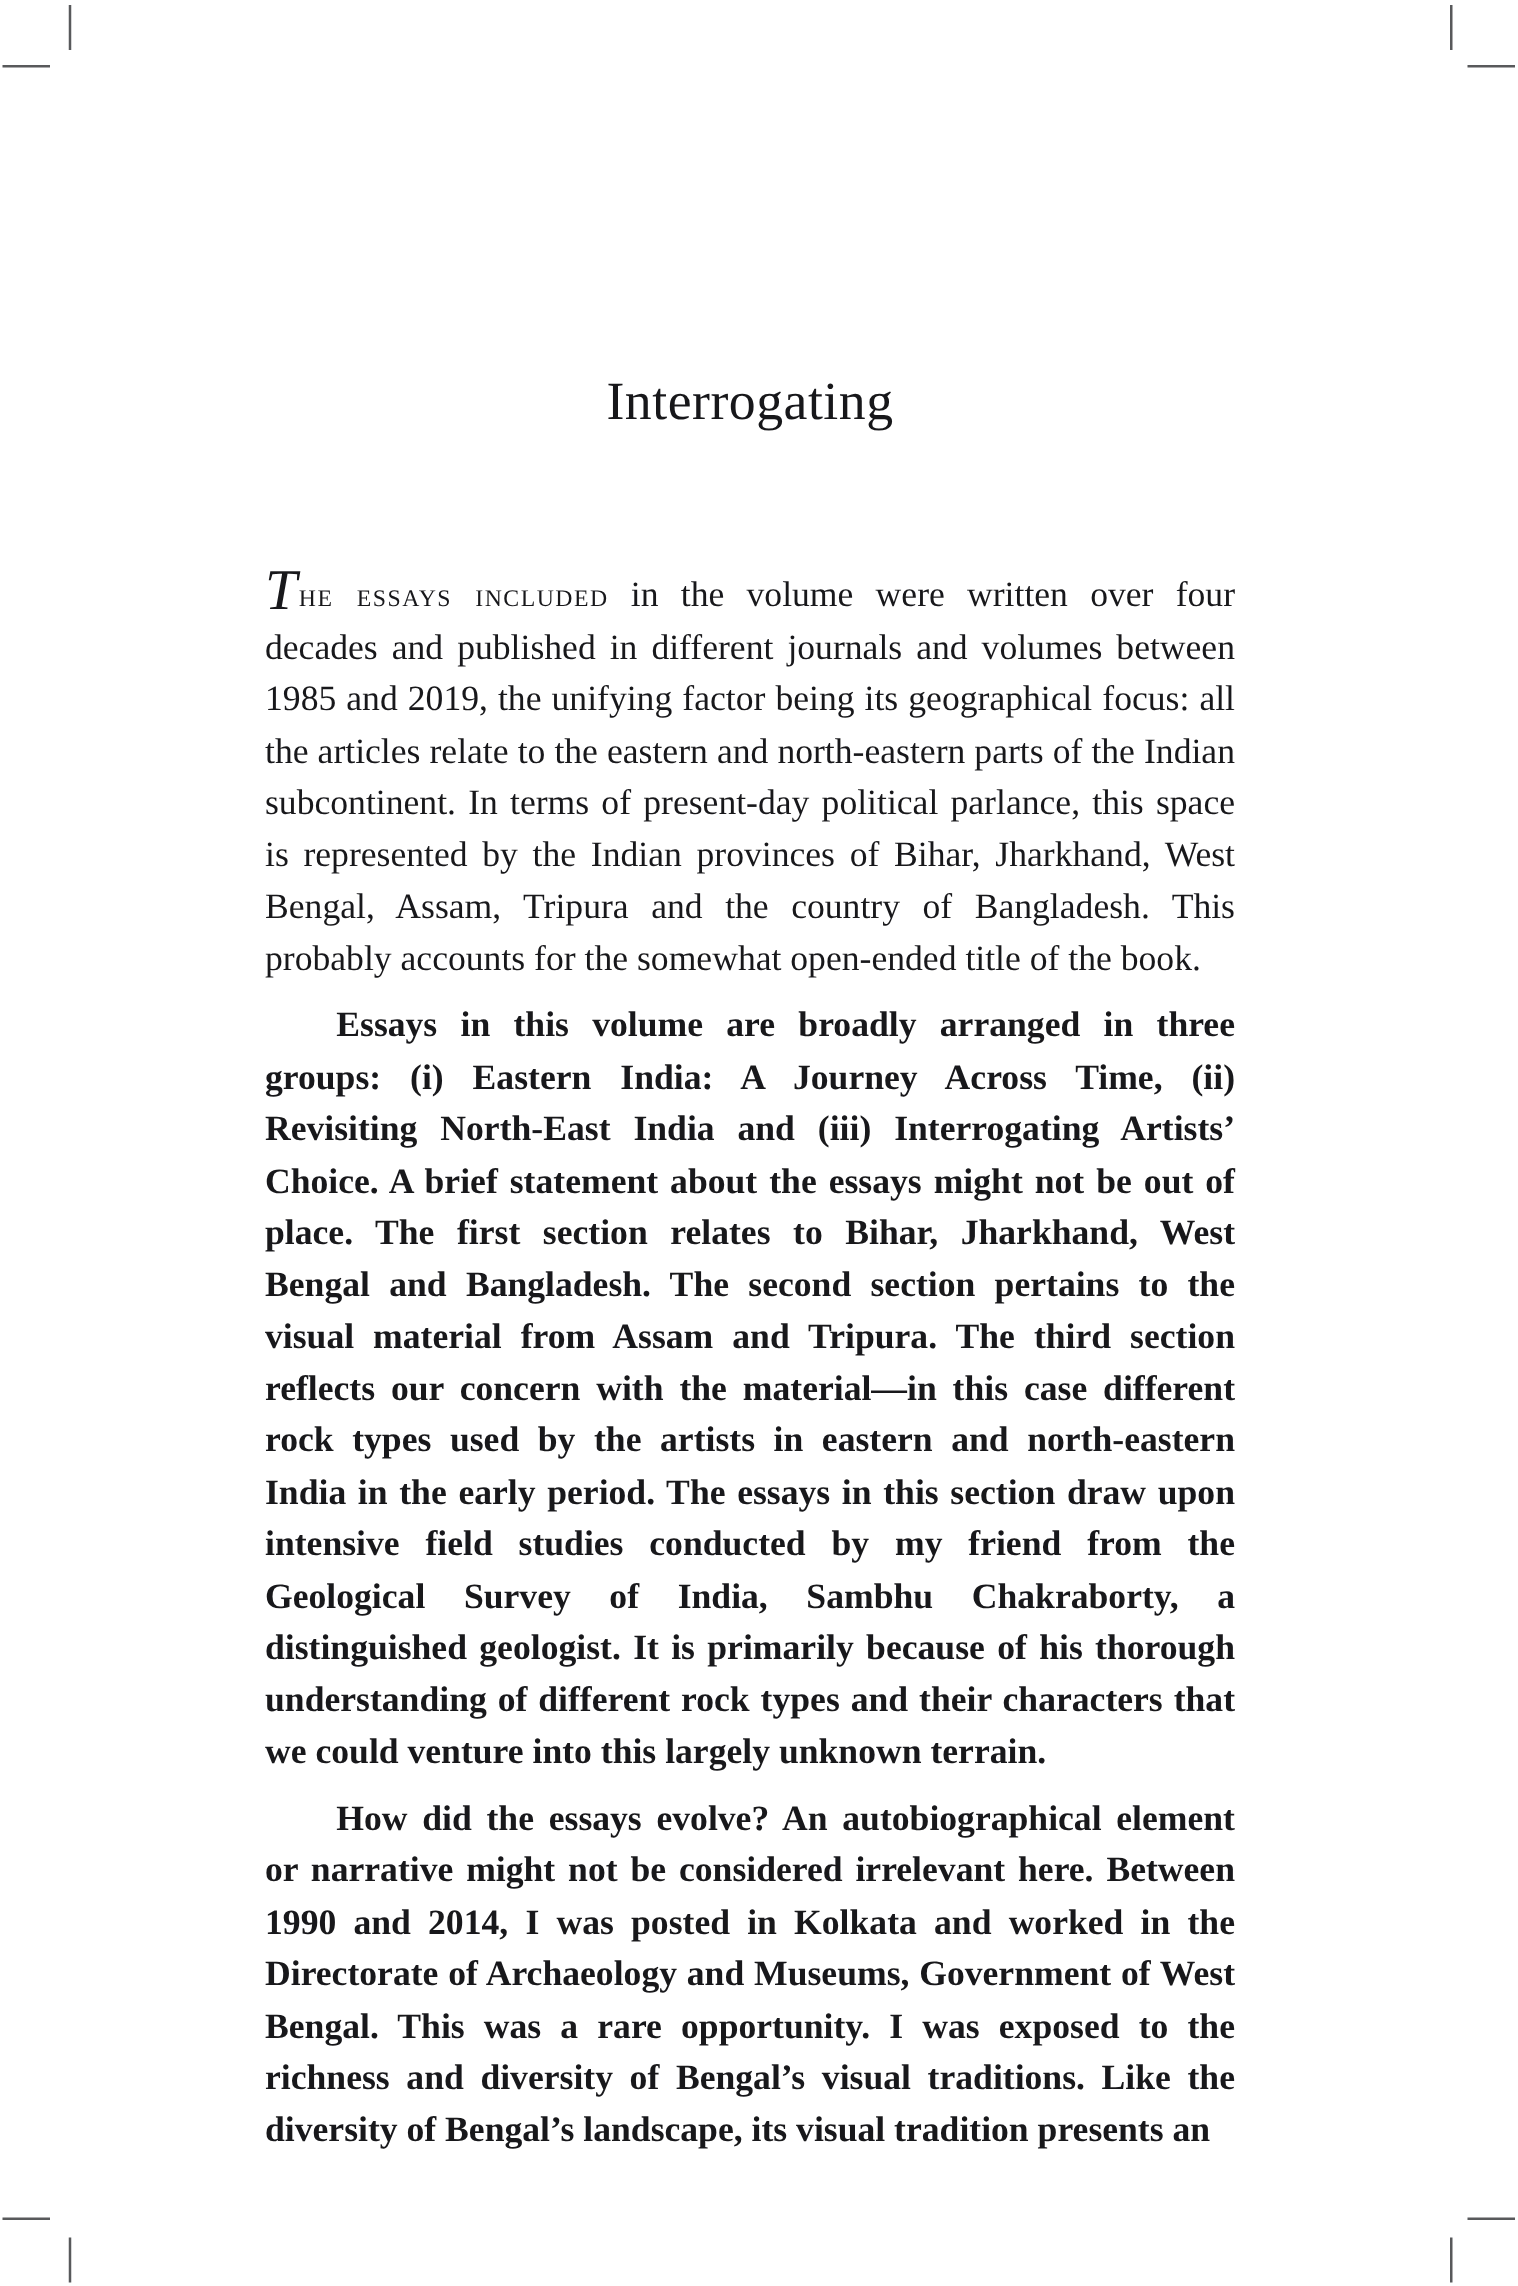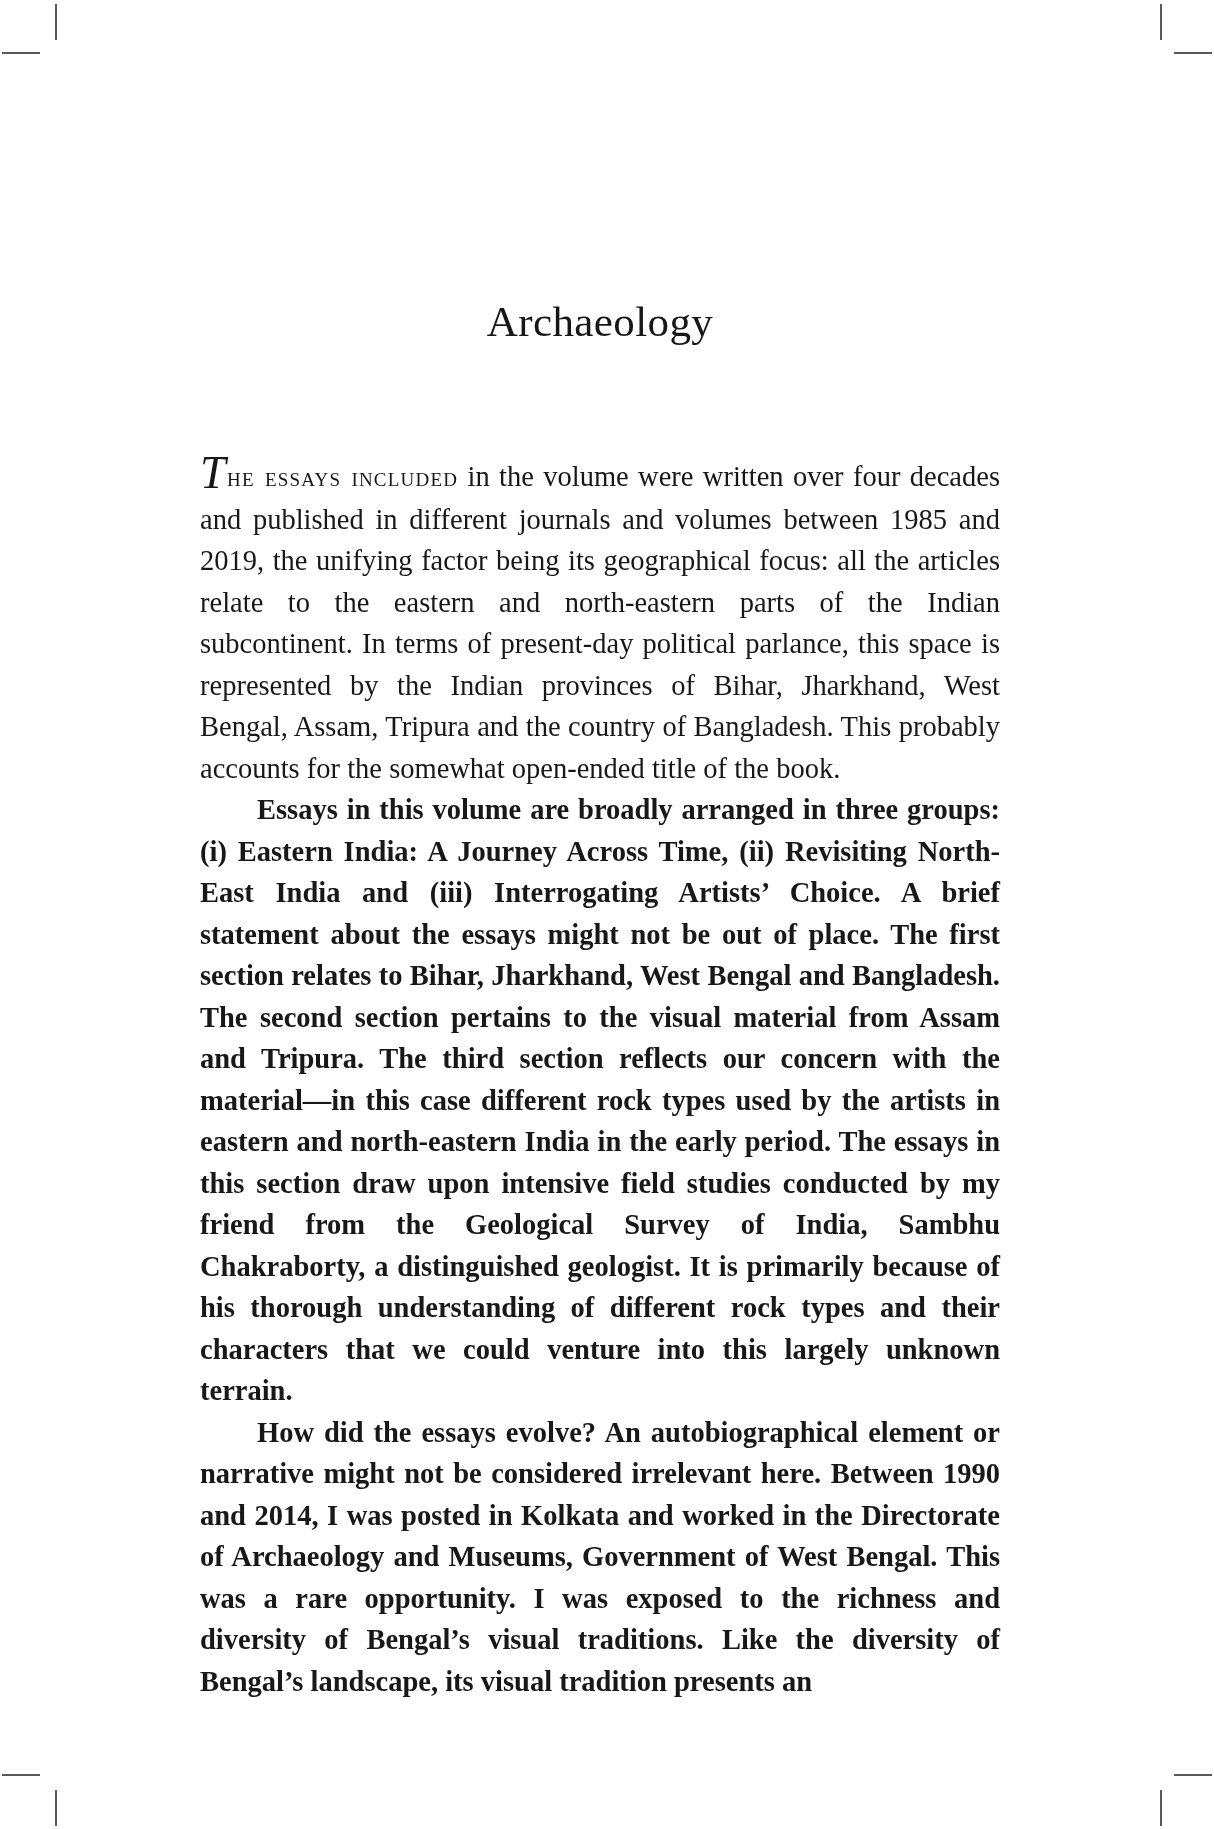--- a/index.html
+++ b/index.html
@@ -57,21 +57,21 @@
     padding-top: 297px;
     color: #17171a;
     font-family: "Liberation Serif", "DejaVu Serif", serif;
   }
 
   .body-copy {
     margin-top: 110px;
   }
 
   p.para {
-    margin: 0;
+    margin: 12px;
     text-align: justify;
     text-justify: inter-word;
     font-size: 28.5px;
     line-height: 41.5px;
     color: #18181b;
     hyphens: none;
     -webkit-hyphens: none;
   }
 
   p.para + p.para {
@@ -104,21 +104,21 @@
   <div class="crop h crop-tl-h"></div>
   <div class="crop v crop-tr-v"></div>
   <div class="crop h crop-tr-h"></div>
   <div class="crop v crop-bl-v"></div>
   <div class="crop h crop-bl-h"></div>
   <div class="crop v crop-br-v"></div>
   <div class="crop h crop-br-h"></div>
 
   <div class="content">
 
-    <h1 class="chapter-title">Archaeology</h1>
+    <h1 class="chapter-title">Interrogating</h1>
 
     <div class="body-copy">
 
       <p class="para">
         <span class="initial-cap">T</span><span class="smallcaps">he essays included</span><span> in the volume were written over four decades and published in different journals and volumes between 1985 and 2019, the unifying factor being its geographical focus: all the articles relate to the eastern and north-eastern parts of the Indian subcontinent. In terms of present-day political parlance, this space is represented by the Indian provinces of Bihar, Jharkhand, West Bengal, Assam, Tripura and the country of Bangladesh. This probably accounts for the somewhat open-ended title of the book.</span>
       </p>
 
       <p class="para">Essays in this volume are broadly arranged in three groups: (i) Eastern India: A Journey Across Time, (ii) Revisiting North-East India and (iii) Interrogating Artists’ Choice. A brief statement about the essays might not be out of place. The first section relates to Bihar, Jharkhand, West Bengal and Bangladesh. The second section pertains to the visual material from Assam and Tripura. The third section reflects our concern with the material—in this case different rock types used by the artists in eastern and north-eastern India in the early period. The essays in this section draw upon intensive field studies conducted by my friend from the Geological Survey of India, Sambhu Chakraborty, a distinguished geologist. It is primarily because of his thorough understanding of different rock types and their characters that we could venture into this largely unknown terrain.</p>
 
       <p class="para">How did the essays evolve? An autobiographical element or narrative might not be considered irrelevant here. Between 1990 and 2014, I was posted in Kolkata and worked in the Directorate of Archaeology and Museums, Government of West Bengal. This was a rare opportunity. I was exposed to the richness and diversity of Bengal’s visual traditions. Like the diversity of Bengal’s landscape, its visual tradition presents an</p>

